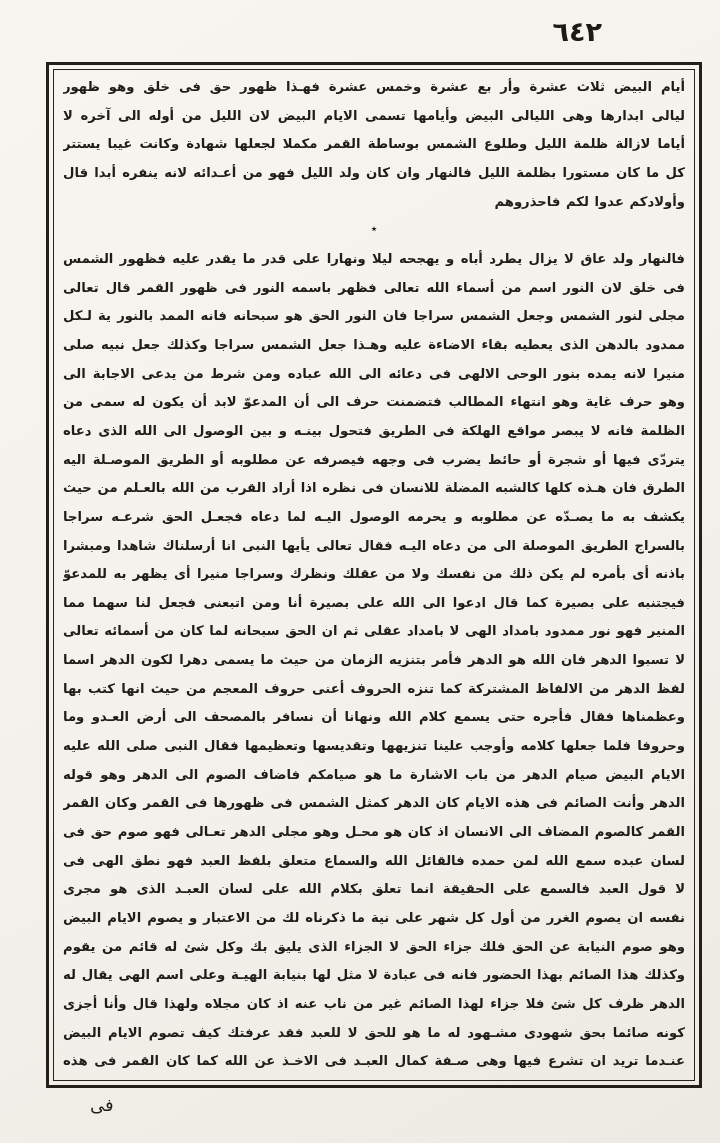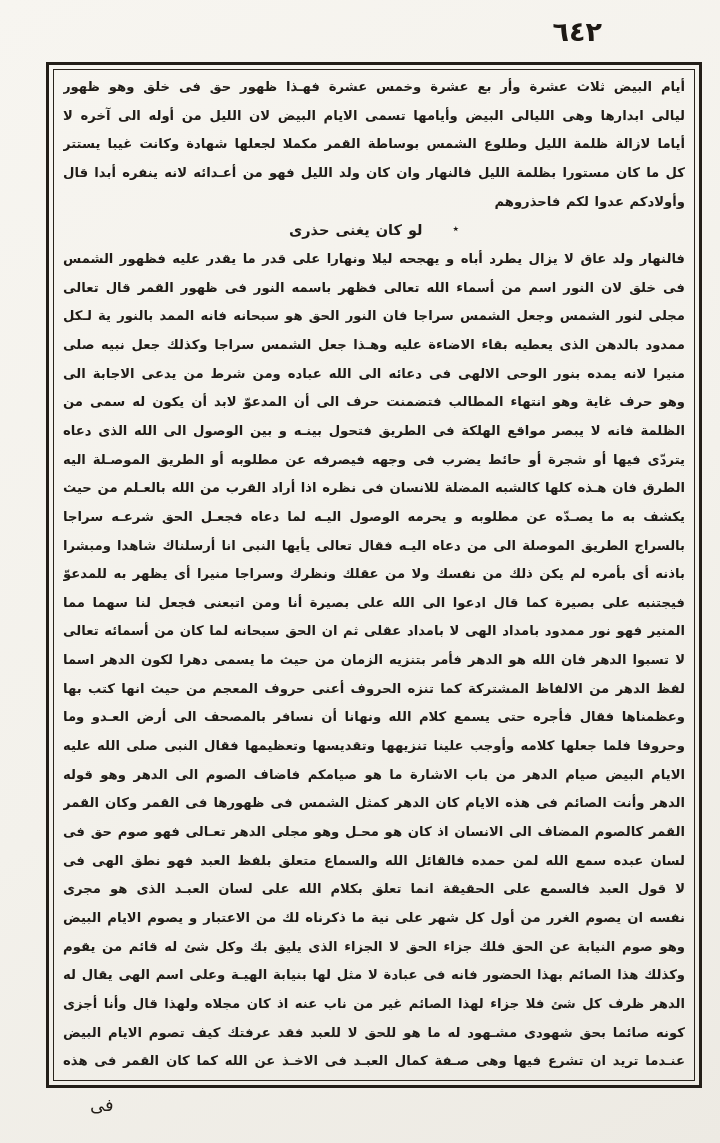--- a/index.html
+++ b/index.html
@@ -69,21 +69,20 @@
       <div class="textblock">
 
         <div class="line">أيام البيض ثلاث عشرة وأر بع عشرة وخمس عشرة فهـذا ظهور حق فى خلق وهو ظهور الشمس لا عينا فى القمر</div>
         <div class="line">ليالى ابدارها وهى الليالى البيض وأيامها تسمى الايام البيض لان الليل من أوله الى آخره لا يزال فيها منوّرا جعـل لياليها</div>
         <div class="line">أياما لازالة ظلمة الليل وطلوع الشمس بوساطة القمر مكملا لجعلها شهادة وكانت غيبا يستتر فيها كل شئ فصار يظهر فيها</div>
         <div class="line">كل ما كان مستورا بظلمة الليل فالنهار وان كان ولد الليل فهو من أعـدائه لانه ينفره أبدا قال تعالى ان من أزواجكم</div>
         <div class="line line-short">وأولادكم عدوا لكم فاحذروهم</div>
 
         <div class="line line-verse">
           <span class="verse-sep">٭</span>
-          <span>لو كان يغنى حذرى</span>
         </div>
 
         <div class="line">فالنهار ولد عاق لا يزال يطرد أباه و يهجحه ليلا ونهارا على قدر ما يقدر عليه فظهور الشمس فى مرآة القمر ظهور حق</div>
         <div class="line">فى خلق لان النور اسم من أسماء الله تعالى فظهر باسمه النور فى ظهور القمر قال تعالى وجعـل القمر فيهن نورا فهو</div>
         <div class="line">مجلى لنور الشمس وجعل الشمس سراجا فان النور الحق هو سبحانه فانه الممد بالنور ية لـكل منوّر والسراج نور</div>
         <div class="line">ممدود بالدهن الذى يعطيه بقاء الاضاءة عليه وهـذا جعل الشمس سراجا وكذلك جعل نبيه صلى الله عليه وسـلم سراجا</div>
         <div class="line">منيرا لانه يمده بنور الوحى الالهى فى دعائه الى الله عباده ومن شرط من يدعى الاجابة الى ذلك وجعله بالى فى قوله الى الله</div>
         <div class="line">وهو حرف غاية وهو انتهاء المطالب فتضمنت حرف الى أن المدعوّ لابد أن يكون له سمى من نفسـه الى الله فان مشى فى</div>
         <div class="line">الظلمة فانه لا يبصر مواقع الهلكة فى الطريق فتحول بينـه و بين الوصول الى الله الذى دعاه اليـه بحفرة يقع فيها و بئر</div>
         <div class="line">يتردّى فيها أو شجرة أو حائط يضرب فى وجهه فيصرفه عن مطلوبه أو الطريق الموصـلة اليه يضل عنها العـدم التمييز فى</div>

